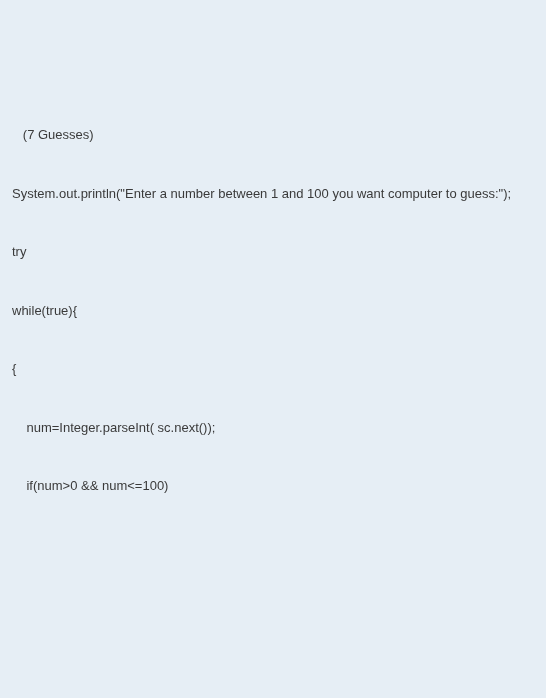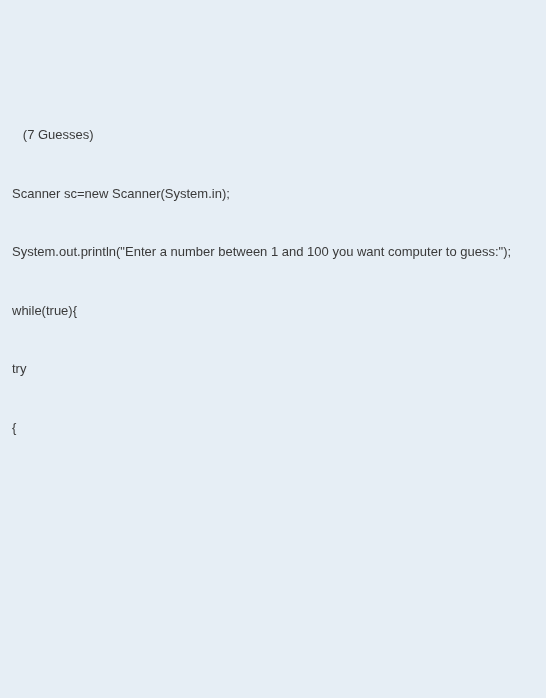--- a/index.html
+++ b/index.html
@@ -24,25 +24,26 @@
       display: block;
     }
   </style>
 </head>
 <body>
 
 
 
 <div class="code-block">
   <span class="line">   (7 Guesses)</span>
-  <span class="line">Scanner sc=new Scanner(System.in);</span>
   <span class="line">System.out.println("Enter a number between 1 and 100 you want computer to guess:");</span>
+  <span class="line">try</span>
   <span class="line">while(true){</span>
-  <span class="line">try</span>
   <span class="line">{</span>
+  <span class="line">    num=Integer.parseInt( sc.next());</span>
+  <span class="line">    if(num&gt;0 &amp;&amp; num&lt;=100)</span>
   
   
   
   
   
   
   
   
   
   

